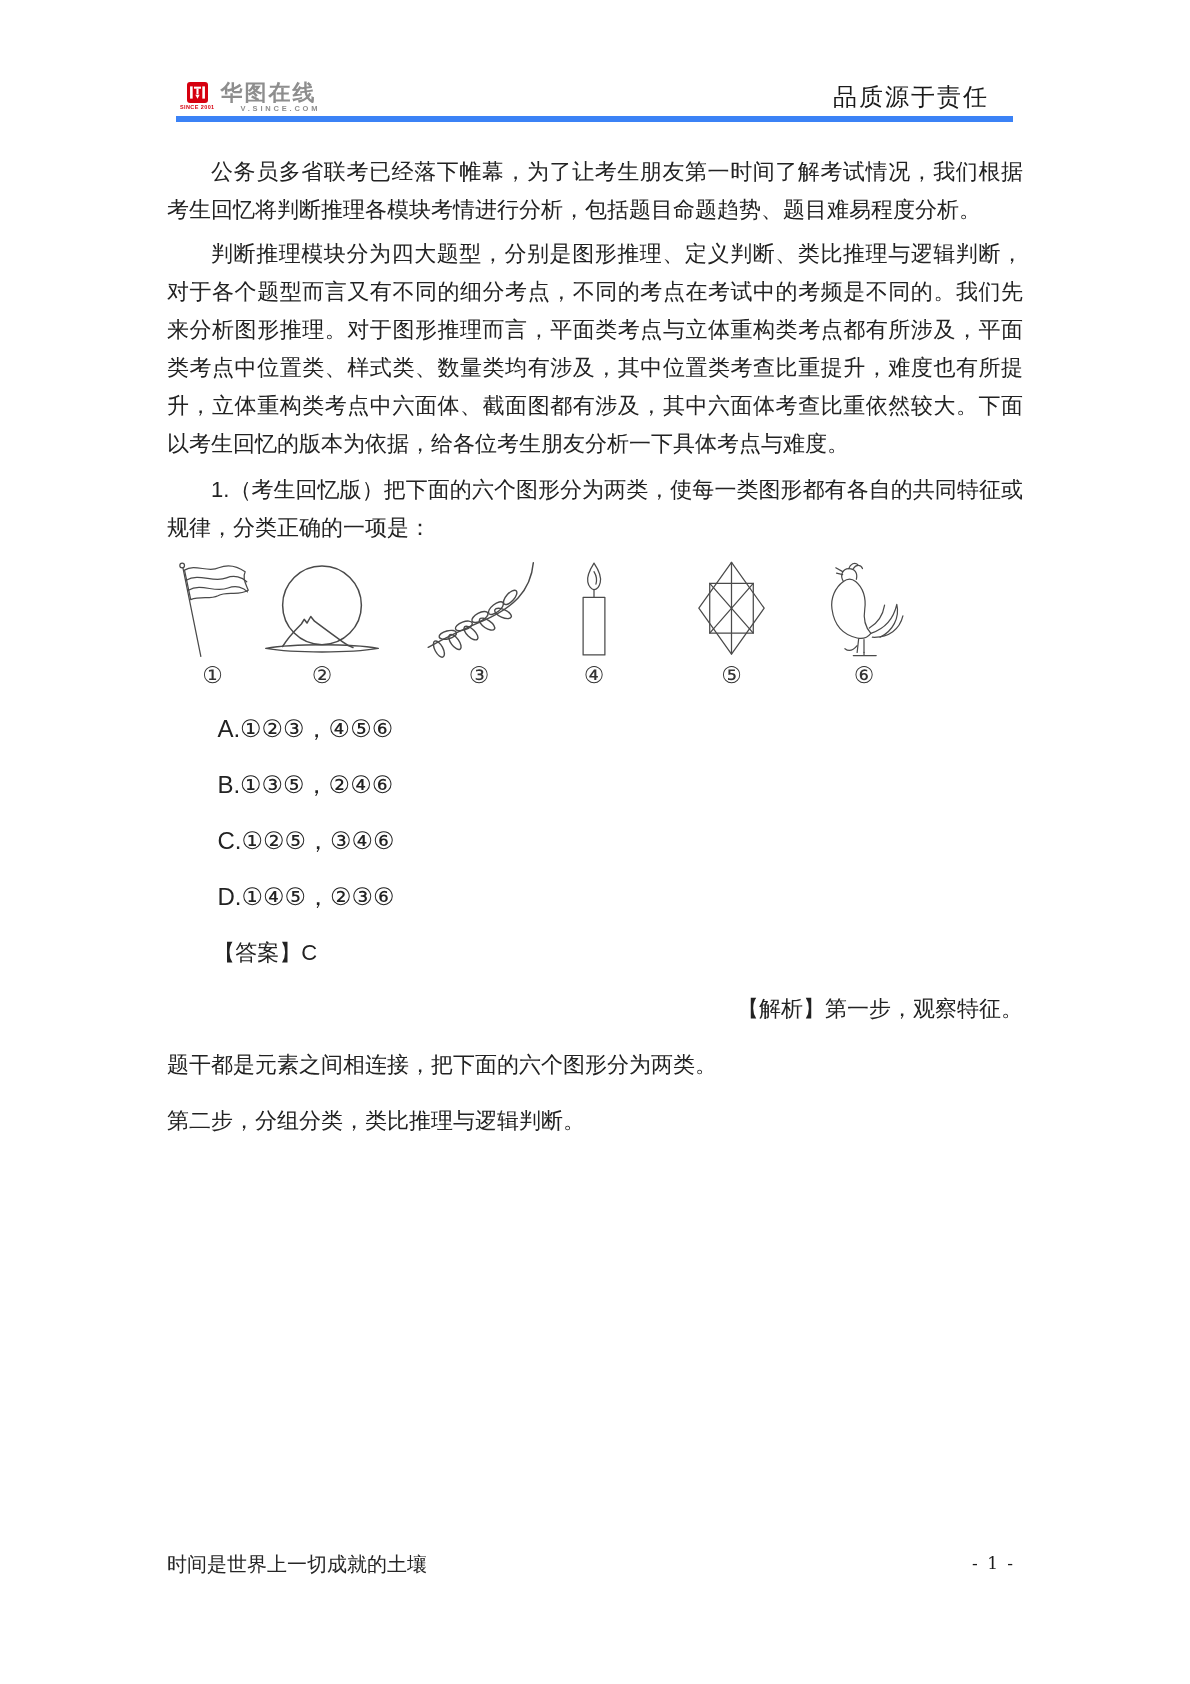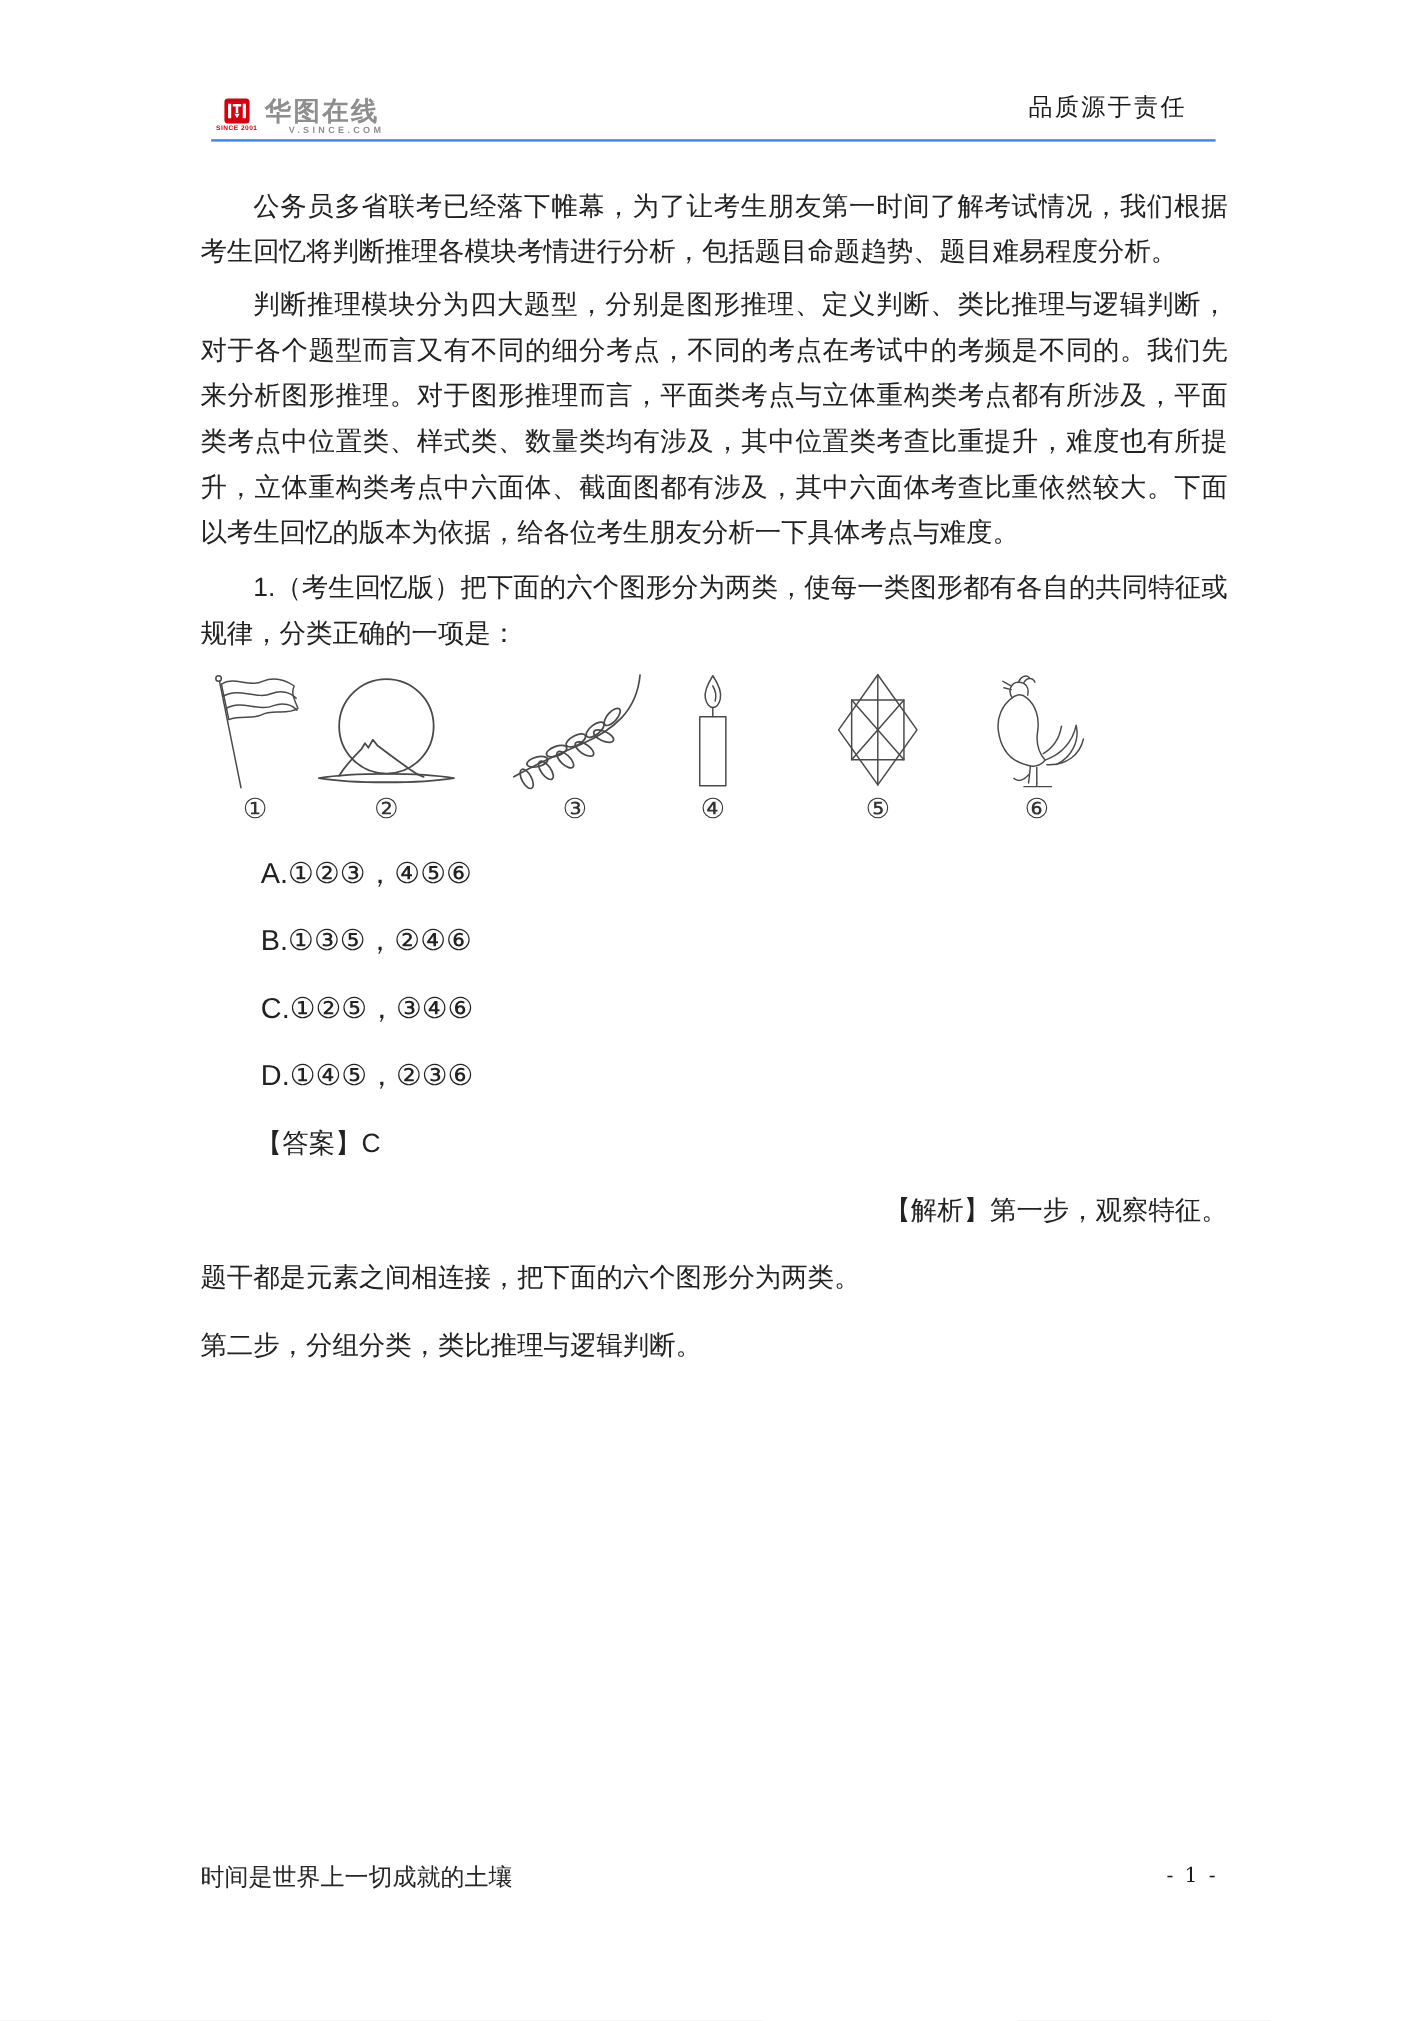--- a/index.html
+++ b/index.html
@@ -1,29 +1,29 @@
 <!DOCTYPE html>
 <html><head>
 <meta charset="utf-8">
 <style>
   html,body{margin:0;padding:0;background:#e8e8e8;}
   .page{
     position:relative;width:1190px;height:1684px;margin:0 auto;background:#ffffff;
     font-family:"Liberation Sans","DejaVu Sans",sans-serif;color:#222;overflow:hidden;
   }
   
-  .header{position:absolute;left:176px;top:80px;width:837px;height:36px;border-bottom:2px solid #3b82f6;}
+  .header{position:absolute;left:176px;top:80px;width:837px;height:36px;border-bottom:6px solid #3b82f6;}
   .logo{position:absolute;left:4px;top:2px;display:flex;align-items:flex-start;}
   .logo-badge-wrap{display:flex;flex-direction:column;align-items:center;}
   .logo-badge{width:21px;height:21px;background:#d6000f;border-radius:3px;display:flex;align-items:center;justify-content:center;}
   .logo-since{font-size:5.5px;font-weight:bold;color:#d6000f;letter-spacing:.4px;margin-top:1px;white-space:nowrap;}
   .logo-text{margin-left:6px;}
   .logo-brand{font-size:22px;font-weight:bold;color:#8e8e8e;letter-spacing:2px;line-height:21px;white-space:nowrap;}
   .logo-site{font-size:7.5px;font-weight:bold;color:#8e8e8e;letter-spacing:2.8px;margin:1px 0 0 20px;white-space:nowrap;}
-  .slogan{position:absolute;right:24px;bottom:13px;font-size:20px;letter-spacing:2px;color:#1a1a1a;white-space:nowrap;}
+  .slogan{position:absolute;right:24px;bottom:3px;font-size:24px;letter-spacing:2px;color:#1a1a1a;white-space:nowrap;}
   
   .main{position:absolute;left:167px;top:117px;width:856px;}
   .par{margin:0;font-size:22px;line-height:38px;text-align:justify;color:#222;}
   .indent{text-indent:2em;}
   .p1{margin-top:36px;}
   .p2{margin-top:6px;}
   .stem{margin-top:8px;}
   
   .figure-strip{position:relative;height:132px;margin-top:10px;}
   .fig{position:absolute;bottom:0;display:flex;flex-direction:column;align-items:center;}

